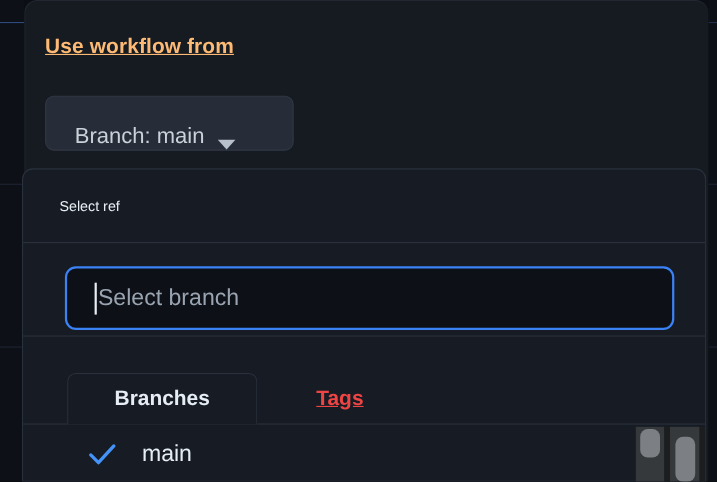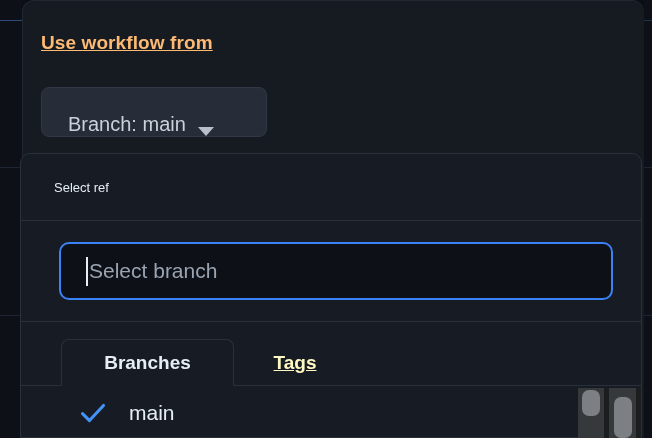--- a/index.html
+++ b/index.html
@@ -146,21 +146,21 @@
   .ref-header-title {
     font-size: 13px;
     font-weight: normal;
     color: #e6edf3;
   }
 
   .search-row {
     position: absolute;
     left: 0; top: 68px;
     width: 100%;
-    height: 100px;
+    height: 84px;
     box-sizing: border-box;
     border-bottom: 1px solid #2a313c;
   }
 
   .search-field-wrap {
     position: absolute;
     left: 38px;
     top: 20px;
     width: 554px;
     height: 58px;
@@ -228,23 +228,23 @@
     background: #171c24;
     border: 1px solid #2a313c;
     border-bottom: 1px solid #171c24;
     border-top-left-radius: 8px;
     border-top-right-radius: 8px;
     font-weight: bold;
     color: #e6edf3;
     z-index: 2;
   }
   .tab-tags {
-    left: 199px;
+    left: 213px;
     width: 150px;
-    color: #fef9c3;
+    color: #ef4444;
     font-weight: bold;
     background: transparent;
     border: none;
     text-decoration: underline;
   }
 
   
   .ref-list {
     position: absolute;
     left: 0;

